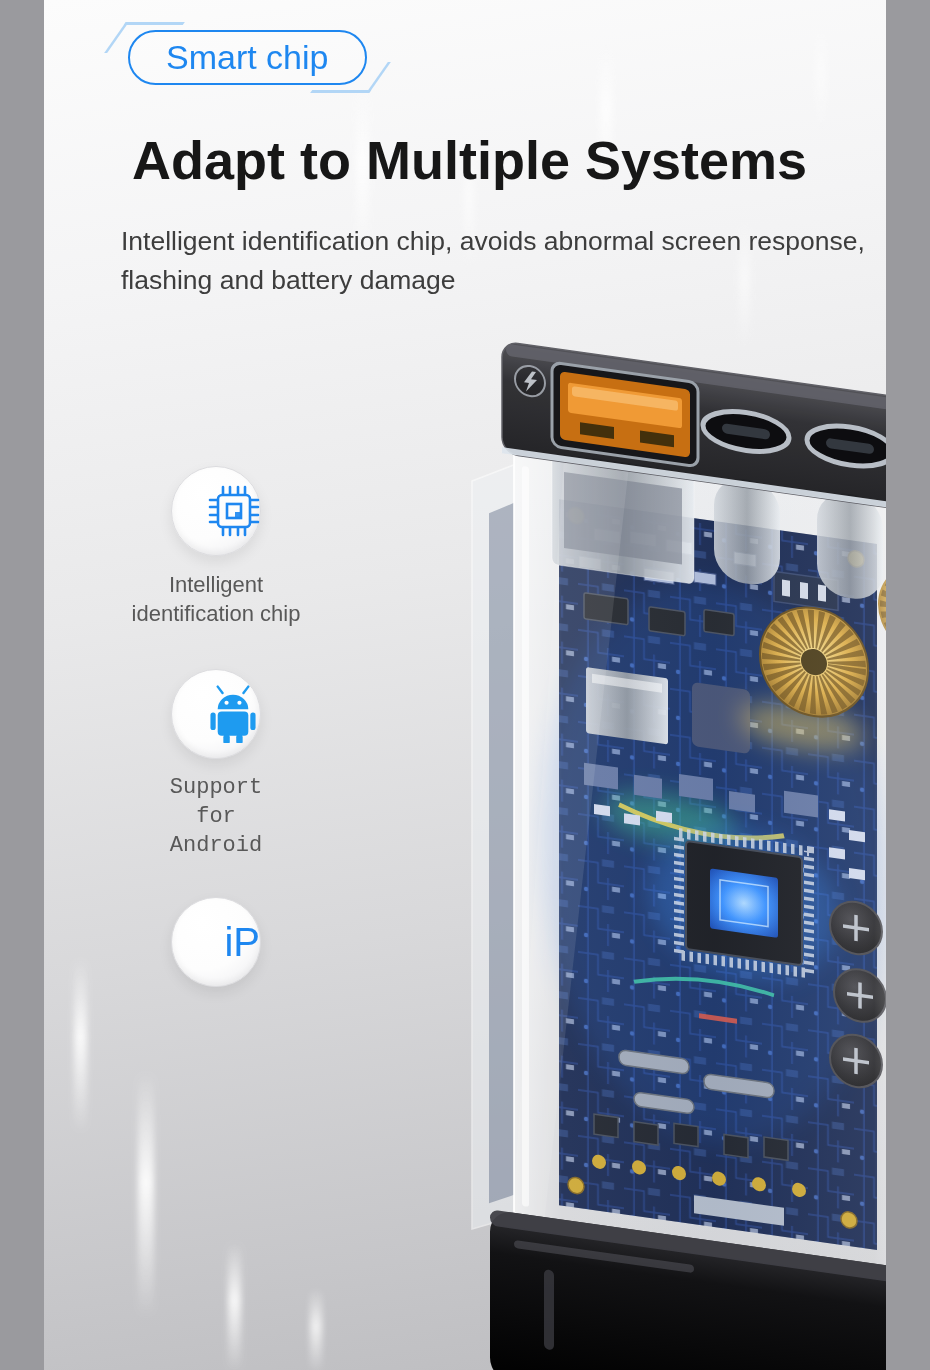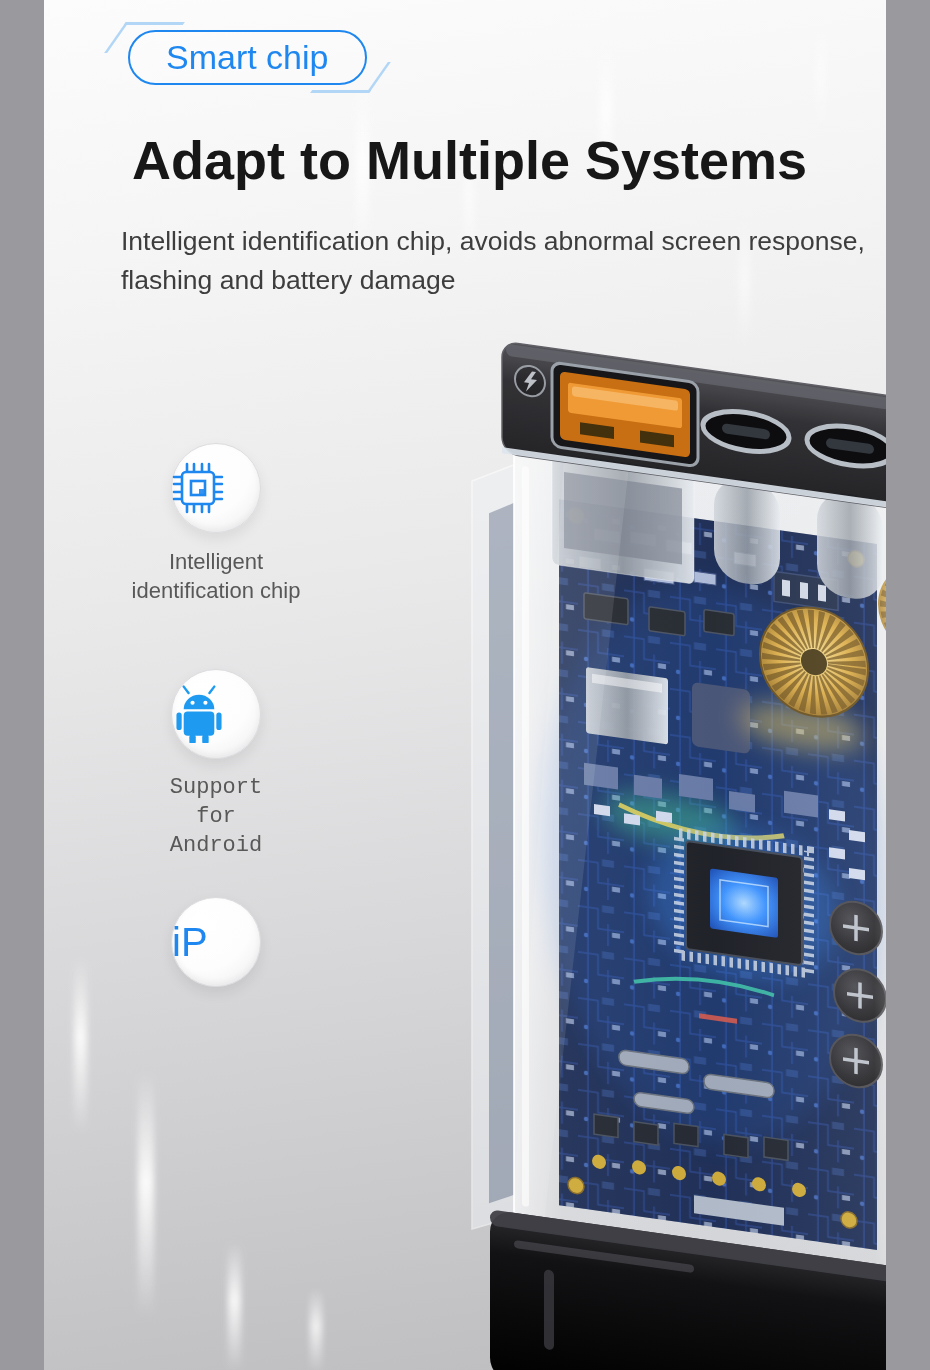--- a/index.html
+++ b/index.html
@@ -42,29 +42,29 @@
     position:absolute;left:75px;top:116px;z-index:4;margin:13px;
     font-size:54px;font-weight:700;color:#171717;letter-spacing:0;
   }
   .subtitle{
     position:absolute;left:77px;top:222px;z-index:4;margin:0;width:750px;
     font-size:26.5px;line-height:1.48;color:#3d3d3d;font-weight:400;
   }
 
   
   .feature{position:absolute;text-align:center;z-index:4;}
-  .f1{left:87px;top:443px;width:170px;}
+  .f1{left:87px;top:466px;width:170px;}
   .f2{left:107px;top:669px;width:130px;font-family:Liberation Mono, monospace;}
   .f3{left:107px;top:897px;width:130px;}
   .feature-circle{
     width:88px;height:88px;margin:0 auto 14px;border-radius:50%;
     background:radial-gradient(circle at 35% 28%,#ffffff 0%,#fdfdfd 55%,#ececef 100%);
     border:1px solid #dcdcdf;
     box-shadow:0 6px 14px rgba(0,0,0,.08), inset 0 -3px 6px rgba(0,0,0,.05);
-    display:flex;align-items:center;justify-content:flex-start;
+    display:flex;align-items:center;justify-content:flex-end;
   }
   .feature-label{font-size:22px;color:#585858;line-height:1.32;}
   .ip-text{font-size:40px;color:#1e87f0;}
 
   .charger{position:absolute;left:350px;top:318px;width:580px;height:1052px;z-index:2;}
 </style>
 </head>
 <body>
 
 <div class="page">

